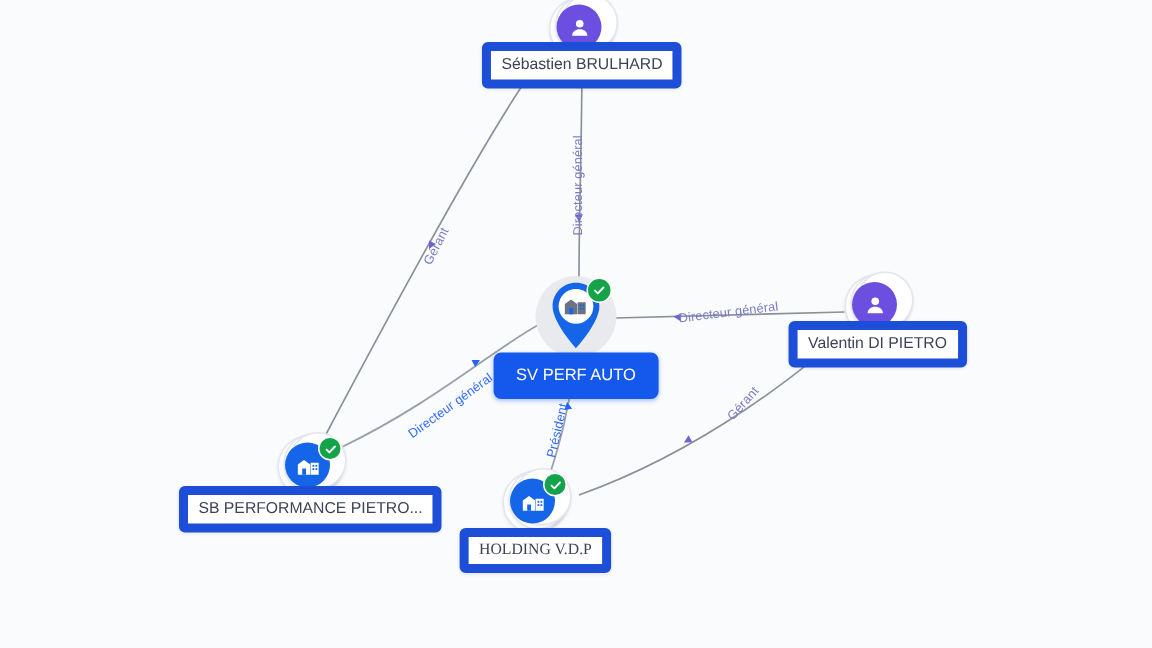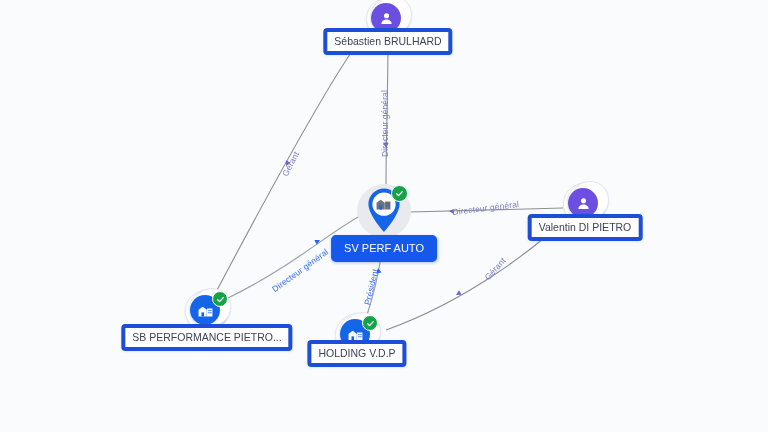--- a/index.html
+++ b/index.html
@@ -133,21 +133,21 @@
     display: flex;
     align-items: center;
     justify-content: center;
   }
 
   
   .node-label {
     position: absolute;
     transform: translateX(-50%);
     background: #ffffff;
-    border: 4px solid #1d4ed8;
+    border: 6px solid #1d4ed8;
     border-radius: 4px;
     padding: 3px 7px 4px 7px;
     font-size: 10.5px;
     color: #3c4257;
     white-space: nowrap;
     box-shadow: 0 1px 2px rgba(30,40,70,0.09);
   }
   .node-label.selected {
     background: #1558ec;
     border-color: #1558ec;
@@ -254,21 +254,21 @@
               <rect x="18.8" y="14.3" width="1.7" height="1.7" fill="#1565e8"></rect>
               <rect x="6.3" y="14.6" width="3.6" height="5.9" fill="#1565e8"></rect>
             </svg>
           </div>
           <div class="check-badge">
             <svg width="9" height="9" viewBox="0 0 24 24">
               <path d="M4.5 12.6l5 5 10-10.5" fill="none" stroke="#ffffff" stroke-width="3.4" stroke-linecap="round" stroke-linejoin="round"></path>
             </svg>
           </div>
         </div>
-        <div class="node-label" style="top: 8px;">HOLDING V.D.P</div>
+        <div class="node-label" style="top: 20px; font-family: Liberation Serif, serif;">HOLDING V.D.P</div>
       </div>
       <div class="node" style="left: 384px; top: 211px;">
         <div class="node-pin-halo"></div>
         <div class="node-pin"><svg width="44" height="52" viewBox="0 0 44 52">
             <path d="M22 3.5c-8.6 0-15.6 7-15.6 15.6 0 11 15.6 28 15.6 28s15.6-17 15.6-28c0-8.6-7-15.6-15.6-15.6z" fill="#1565e8"></path>
             <circle cx="22" cy="19.2" r="11.6" fill="#ffffff"></circle>
           </svg><div style="position:absolute;left:13px;top:10px;"><svg width="17" height="17" viewBox="0 0 24 24">
               <path d="M2.2 20.5V10.8L8 6.6l5.8 4.2v9.7z" fill="#6b7280"></path>
               <path d="M14.2 20.5V9.2h7.6v11.3z" fill="#6b7280"></path>
               <rect x="16" y="11.2" width="1.7" height="1.7" fill="#1565e8"></rect>

